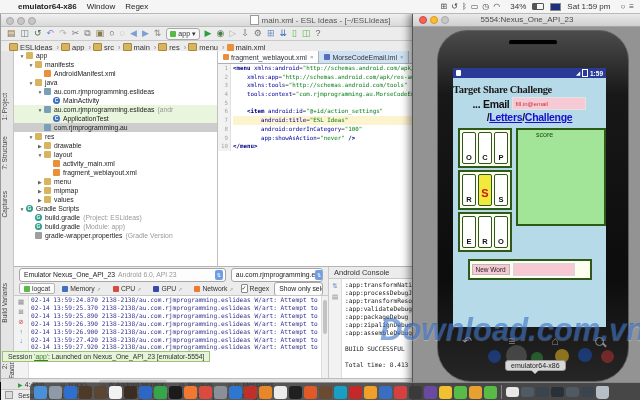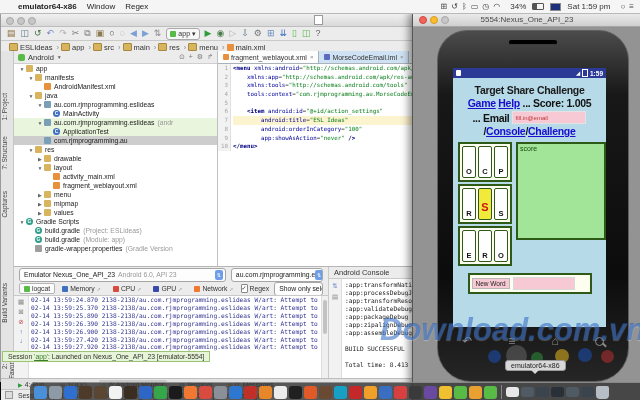--- a/index.html
+++ b/index.html
@@ -128,34 +128,34 @@
       background:linear-gradient(180deg,#4c4c4c,#181818 18%,#0c0c0c 70%,#262626);
       border:1px solid #5f5f5f;border-radius:30px 30px 34px 34px;box-sizing:border-box;}
   #earpiece{position:absolute;left:50%;transform:translateX(-50%);top:9px;width:48px;height:4px;background:#000;
       border-radius:2px;border-bottom:1px solid #3a3a3a;}
   #screen{position:absolute;left:15px;top:37px;width:153px;height:259px;background:#b6dae8;overflow:hidden;}
   #pstatus{height:10px;background:#2a3a96;display:flex;align-items:center;color:#fff;font-size:6.5px;padding:0 3px;}
   #pstatus .note{width:5px;height:6px;background:#fff;border-radius:1px;}
   #pstatus .right{margin-left:auto;display:flex;align-items:center;gap:2px;font-weight:bold;}
   #pstatus .sig{font-size:5px;}
   #pstatus .pbatt{width:4px;height:6px;border:1px solid #fff;}
-  .ptitle{margin-top:6px;text-align:center;font-size:10.5px;font-weight:bold;color:#1a1a1a;letter-spacing:-0.3px;}
+  .ptitle{margin-top:6px;font-size:10.5px;font-weight:bold;color:#1a1a1a;letter-spacing:-0.3px;font-family:Liberation Serif, serif;}
   .pline{text-align:center;font-size:10.5px;font-weight:bold;color:#111;letter-spacing:-0.3px;margin-top:1px;}
   .plink{color:#1a0dd0;text-decoration:underline;}
   #emailrow{display:flex;align-items:center;justify-content:center;gap:3px;margin-top:2px;}
   #emailrow input{width:68px;height:11px;background:#f7c9d4;border:1px solid #e3e3e3;font-size:6px;color:#c03333;
       padding:0 2px;font-family:"Liberation Sans",sans-serif;}
   #board{display:flex;gap:4px;margin:5px 0 0 5px;}
   #lgrid .grow{border:2px solid #2d5a17;background:#fbfbee;display:flex;gap:2px;padding:2px;margin-bottom:2px;}
   .cell{width:12px;height:30px;background:#fff;border:1.5px solid #2d5a17;border-radius:2px;position:relative;}
   .cell span{position:absolute;left:0;right:0;bottom:1px;text-align:center;font-size:7.5px;font-weight:bold;color:#111;}
   .cell.hot{background:#f2ea3a;}
   .cell.hot span{color:#cc1414;font-size:11px;bottom:6px;}
   #scorebox{width:84px;height:92px;background:#a2e599;border:2px solid #2d5a17;font-size:7px;color:#1a4a10;
-      resize:none;padding:1px 2px;font-family:"Liberation Sans",sans-serif;box-sizing:content-box;}
+      resize:none;padding:1px 18px;font-family:"Liberation Sans",sans-serif;box-sizing:content-box;}
   #wordsline{margin-top:9px;text-align:center;font-size:10.5px;font-weight:bold;color:#111;letter-spacing:-0.3px;}
   #newword{margin:5px auto 0;width:116px;height:15px;border:2px solid #2d5a17;background:#fdfdf0;
       display:flex;align-items:center;gap:3px;padding:1px 2px;}
   #newword button{height:11px;background:#f7c9d4;border:1px solid #b8b8b8;font-size:6.5px;padding:0 3px;
       font-family:"Liberation Sans",sans-serif;color:#222;}
   #newword input{width:56px;height:9px;background:#f7c9d4;border:1px solid #d8d8d8;}
   #pnav{position:absolute;left:24px;right:24px;top:303px;display:flex;justify-content:space-between;
       align-items:center;color:#8a8a8a;font-size:12px;}
   .mag{width:7px;height:7px;border:1.5px solid #8a8a8a;border-radius:50%;position:relative;display:inline-block;}
   .mag::after{content:'';position:absolute;width:5px;height:1.5px;background:#8a8a8a;transform:rotate(45deg);
@@ -195,20 +195,21 @@
   </div>
 
   <div id="ide">
     <div id="ide-titlebar">
       <div class="tdots">
         <span class="tdot"></span>
           <span class="tdot"></span>
           <span class="tdot"></span>
       </div>
       <span class="docico"></span>
+      <span>main.xml - ESL Ideas - [~/ESLIdeas]</span>
     </div>
     <div id="ide-toolbar">
         <span class="tbi" style="color: rgb(138, 109, 59);">▤</span>
         <span class="tbi" style="color: rgb(96, 125, 139);">◫</span>
         <span class="tbi" style="color: rgb(59, 110, 59);">↺</span>
         <span class="tbi" style="color: rgb(121, 134, 203);">↶</span>
         <span class="tbi" style="color: rgb(176, 176, 176);">↷</span>
         <span class="tbi" style="color: rgb(119, 119, 119);">✂</span>
         <span class="tbi" style="color: rgb(119, 119, 119);">⧉</span>
         <span class="tbi" style="color: rgb(138, 123, 80);">▣</span>
@@ -272,31 +273,20 @@
 
     <div id="stripe">
         <div class="vlab" style="top: 42px;">1: Project</div>
         <div class="vlab" style="top: 85px;">7: Structure</div>
         <div class="vlab" style="top: 140px;">Captures</div>
         <div class="vlab" style="top: 232px;">Build Variants</div>
         <div class="vlab" style="top: 300px;">2: Favorites</div>
       </div>
 
     <div id="proj">
-      <div id="proj-header">
-        <span class="robot"></span>
-        <span>Android</span>
-        <span style="font-size:5px;color:#666;">▼</span>
-        <span class="hic" id="proj-header-icons">
-            <span>⊙</span>
-            <span>+</span>
-            <span>⚙</span>
-            <span>↱</span>
-          </span>
-      </div>
       <div id="tree">
           <div class="trow" style="padding-left: 4px;">
             <span class="arr">▼</span>
             <span class="ticon" style="background: rgb(216, 180, 94);"></span>
             <span>app</span>
           </div>
           <div class="trow" style="padding-left: 13px;">
             <span class="arr">▼</span>
             <span class="ticon" style="background: rgb(216, 180, 94);"></span>
             <span>manifests</span>
@@ -557,31 +547,26 @@
       <div id="screen">
         <div id="pstatus">
           <span class="note"></span>
           <span class="right">
             <span class="sig">◢</span>
             <span class="pbatt"></span>
             <span>1:59</span>
           </span>
         </div>
         <div class="ptitle">Target Share Challenge</div>
-        <div class="pline">
-          <span class="plink">Game</span>
-          <span class="plink">Help</span>
-          <span>... Score: 1.005</span>
-        </div>
         <div id="emailrow">
           <span class="pline" style="margin:0;">... Email</span>
           <input value="fill.in@email" style="">
         </div>
         <div class="pline">
-          <span>/</span><span class="plink">Console</span><span>/</span><span class="plink">Challenge</span>
+          <span>/</span><span class="plink">Letters</span><span>/</span><span class="plink">Challenge</span>
         </div>
         <div id="board">
           <div id="lgrid">
               <div class="grow">
                 <div class="cell">
                   <span>O</span>
                 </div>
                 <div class="cell">
                   <span>C</span>
                 </div>

